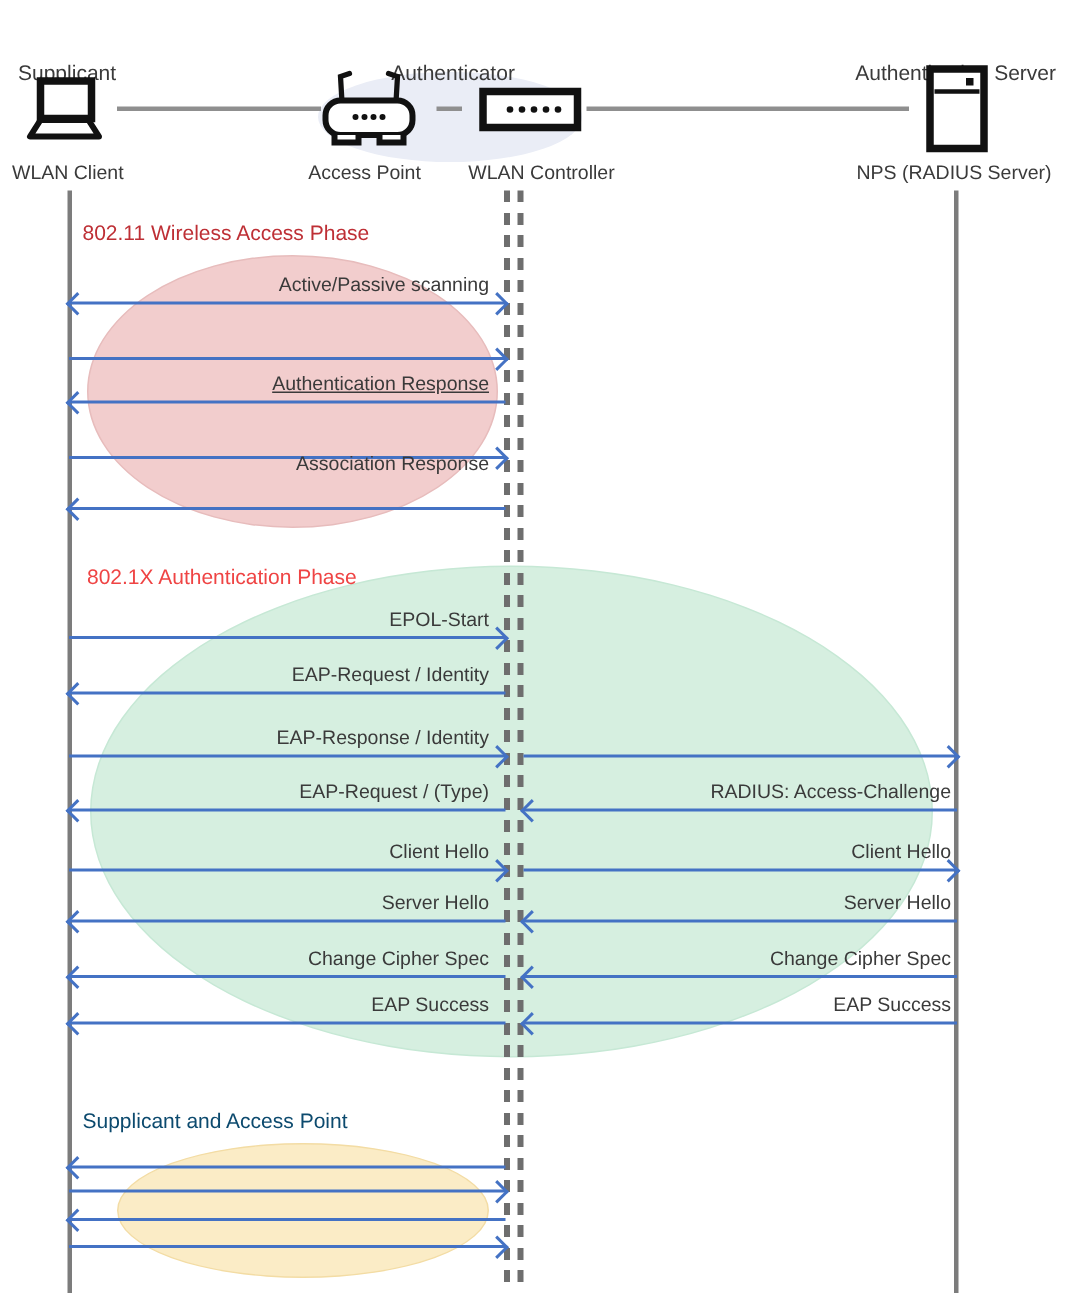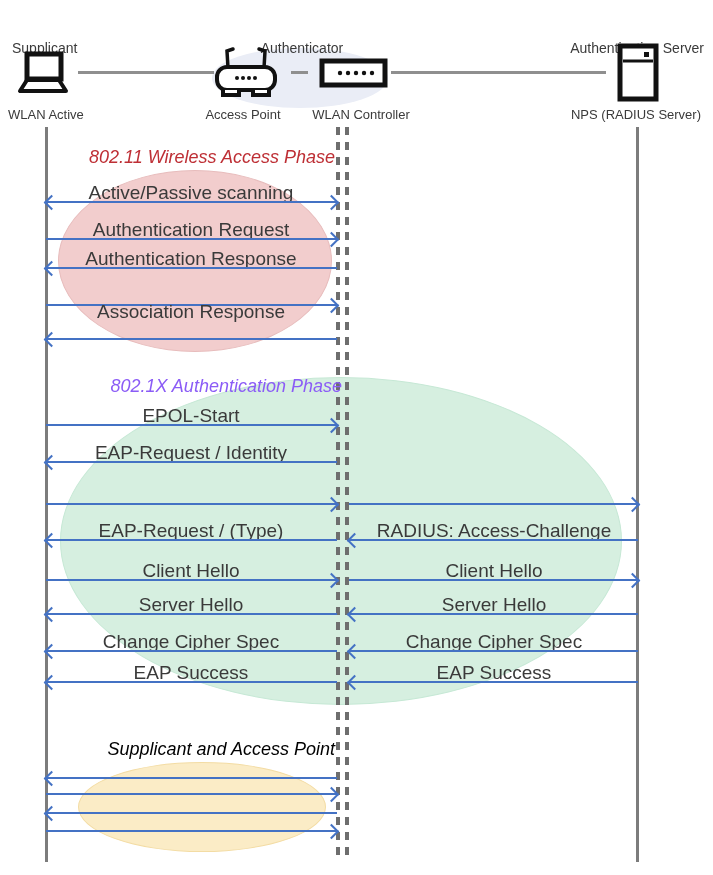--- a/index.html
+++ b/index.html
@@ -10,23 +10,23 @@
   .role-label{position:absolute;top:18px;font-size:14px;color:#3a3a3a;white-space:nowrap;margin-top:22px;}
   .dev-label{position:absolute;top:107px;font-size:13px;color:#3a3a3a;white-space:nowrap;text-align:center;}
   .hline{position:absolute;height:3px;background:#8f8f8f;}
   .auth-ellipse{position:absolute;left:212px;top:48px;width:176px;height:60px;border-radius:50%;background:#EAEDF6;}
   
   .lifeline{position:absolute;top:127px;height:735px;width:3px;background:#7c7c7c;}
   .lifeline-dashed{position:absolute;top:127px;height:735px;width:4px;
      background:repeating-linear-gradient(to bottom,#6e6e6e 0 8px,transparent 8px 15px);}
   
   .phase-ellipse{position:absolute;border-radius:50%;}
-  .phase-title{position:absolute;font-size:18px;text-align:right;white-space:nowrap;font-style:italic;}
+  .phase-title{position:absolute;font-size:14px;text-align:left;white-space:nowrap;}
   
-  .msg-label{position:absolute;height:16px;font-size:19px;color:#3a3a3a;text-align:center;white-space:nowrap;}
+  .msg-label{position:absolute;height:16px;font-size:13px;color:#3a3a3a;text-align:right;white-space:nowrap;}
   .lane-l-label{left:56px;width:270px;}
   .lane-r-label{left:354px;width:280px;}
   .arrow{position:absolute;height:2px;background:#4472C4;}
   .lane-l{left:46px;width:291px;}
   .lane-r{left:349px;width:289px;}
   .head-r::after{content:'';position:absolute;right:0px;top:-4px;width:9px;height:9px;
      border-right:2px solid #4472C4;border-top:2px solid #4472C4;transform:rotate(45deg);}
   .head-l::before{content:'';position:absolute;left:0px;top:-4px;width:9px;height:9px;
      border-left:2px solid #4472C4;border-bottom:2px solid #4472C4;transform:rotate(45deg);}
   svg{display:block;}
@@ -76,58 +76,58 @@
     </svg>
   </div>
   <div class="abs" style="left:617px;top:43px;">
     <svg width="42" height="59" viewBox="0 0 42 59">
       <rect x="3" y="3" width="36" height="53" fill="#fff" stroke="#111" stroke-width="5"></rect>
       <line x1="6" y1="18" x2="36" y2="18" stroke="#111" stroke-width="3"></line>
       <rect x="27" y="9" width="5" height="5" fill="#111"></rect>
     </svg>
   </div>
 
-  <div class="dev-label" style="left:8px;text-align:left;">WLAN Active</div>
+  <div class="dev-label" style="left:8px;text-align:left;">WLAN Client</div>
   <div class="dev-label" style="left:183px;width:120px;">Access Point</div>
   <div class="dev-label" style="left:301px;width:120px;">WLAN Controller</div>
   <div class="dev-label" style="left:556px;width:160px;">NPS (RADIUS Server)</div>
 
   <div class="phase-ellipse" style="left:58px;top:170px;width:272px;height:180px;background:#F2CDCD;border:1px solid #E7BCBC;"></div>
   <div class="phase-ellipse" style="left:60px;top:377px;width:560px;height:326px;background:#D6EFE0;border:1px solid #C6E8D5;"></div>
   <div class="phase-ellipse" style="left:78px;top:762px;width:246px;height:88px;background:#FBECC6;border:1px solid #F3DCA4;"></div>
 
   <div class="lifeline" style="left:45px;"></div>
   <div class="lifeline-dashed" style="left:336px;"></div>
   <div class="lifeline-dashed" style="left:345px;"></div>
   <div class="lifeline" style="left:636px;"></div>
 
   <div class="phase-title" style="left:55px;top:147px;width:280px;color:#BE2F35;">802.11 Wireless Access Phase</div>
-  <div class="phase-title" style="left:58px;top:376px;width:284px;color:#8b5cf6;">802.1X Authentication Phase</div>
-  <div class="phase-title" style="left:55px;top:739px;width:280px;color:#000000;">Supplicant and Access Point</div>
+  <div class="phase-title" style="left:58px;top:376px;width:284px;color:#ef4444;">802.1X Authentication Phase</div>
+  <div class="phase-title" style="left:55px;top:739px;width:280px;color:#0c4a6e;">Supplicant and Access Point</div>
 
   <div class="msg-label lane-l-label" style="top:182px;">Active/Passive scanning</div>
   <div class="arrow lane-l head-l head-r" style="top:201px;"></div>
 
-  <div class="msg-label lane-l-label" style="top:219px;">Authentication Request</div>
   <div class="arrow lane-l head-r" style="top:238px;"></div>
 
-  <div class="msg-label lane-l-label" style="top:248px;">Authentication Response</div>
+  <div class="msg-label lane-l-label" style="top:248px;text-decoration:underline;">Authentication Response</div>
   <div class="arrow lane-l head-l" style="top:267px;"></div>
 
   <div class="arrow lane-l head-r" style="top:304px;"></div>
 
   <div class="msg-label lane-l-label" style="top:301px;">Association Response</div>
   <div class="arrow lane-l head-l" style="top:338px;"></div>
 
   <div class="msg-label lane-l-label" style="top:405px;">EPOL-Start</div>
   <div class="arrow lane-l head-r" style="top:424px;"></div>
 
   <div class="msg-label lane-l-label" style="top:442px;">EAP-Request / Identity</div>
   <div class="arrow lane-l head-l" style="top:461px;"></div>
 
+  <div class="msg-label lane-l-label" style="top:484px;">EAP-Response / Identity</div>
   <div class="arrow lane-l head-r" style="top:503px;"></div>
   <div class="arrow lane-r head-r" style="top:503px;"></div>
 
   <div class="msg-label lane-l-label" style="top:520px;">EAP-Request / (Type)</div>
   <div class="arrow lane-l head-l" style="top:539px;"></div>
   <div class="msg-label lane-r-label" style="top:520px;">RADIUS: Access-Challenge</div>
   <div class="arrow lane-r head-l" style="top:539px;"></div>
 
   <div class="msg-label lane-l-label" style="top:560px;">Client Hello</div>
   <div class="arrow lane-l head-r" style="top:579px;"></div>

